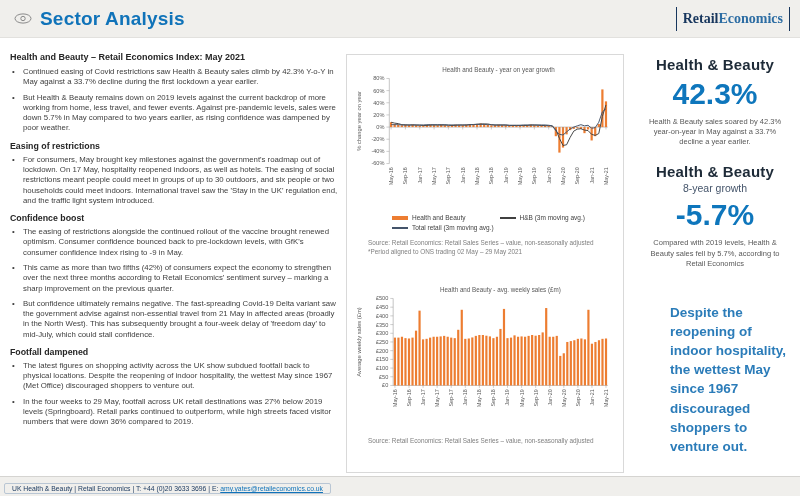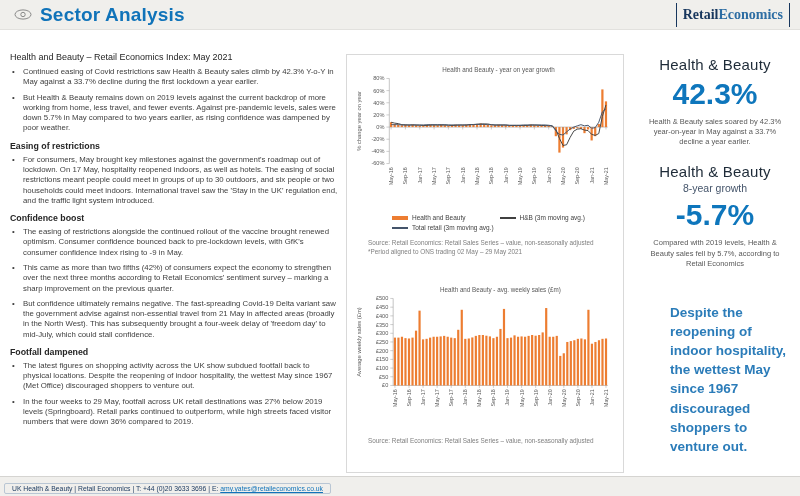--- a/index.html
+++ b/index.html
@@ -1,47 +1,47 @@
 <!DOCTYPE html>
 <html><head>
 <meta charset="utf-8">
 <style>
   html,body{margin:0;padding:0;}
   body{width:800px;height:496px;background:#ffffff;font-family:"Liberation Sans",sans-serif;position:relative;overflow:hidden;}
   .page{position:absolute;inset:0;}
 
   
-  .header{position:absolute;left:0;top:0;width:800px;height:30px;background:#f0efec;border-bottom:1px solid #e2e1de;display:flex;align-items:center;padding:0 10px;box-sizing:border-box;}
+  .header{position:absolute;left:0;top:0;width:800px;height:38px;background:#f0efec;border-bottom:1px solid #e2e1de;display:flex;align-items:center;padding:0 10px;box-sizing:border-box;}
   .eye{margin:0 8px 0 4px;flex:none;}
   .header-title{color:#1073b9;font-size:19px;font-weight:bold;letter-spacing:.2px;}
   .logo{margin-left:auto;display:flex;align-items:center;font-family:"Liberation Serif",serif;font-weight:bold;font-size:14px;border-left:1.5px solid #17365d;border-right:1.5px solid #17365d;padding:4px 6px;}
   .logo .p1{color:#17365d;}
   .logo .p2{color:#2d6da3;text-align:right;}
 
   
   .left-col{position:absolute;left:10px;top:48px;width:328px;}
-  .left-title{font-size:9px;font-weight:normal;color:#262626;margin:4px 0 5px 0;}
+  .left-title{font-size:9px;font-weight:bold;color:#262626;margin:4px 0 5px 0;}
   .lheading{font-size:8.8px;font-weight:bold;color:#262626;margin:7px 0 4px 0;}
   .bullet{display:flex;margin:0 0 5px 2px;}
   .bullet .dot{flex:none;width:11px;color:#404040;font-size:7.8px;line-height:1.32;}
   .bullet .txt{flex:1;color:#404040;font-size:7.8px;line-height:1.32;}
 
   
   .charts-panel{position:absolute;left:346px;top:54px;width:278px;height:419px;border:1px solid #d9d9d9;background:#fff;box-sizing:border-box;padding:8px 7px;}
   .chart-block{width:262px;}
   .chart-block.second{margin-top:26px;}
   .legend{display:flex;flex-wrap:wrap;margin:2px 0 2px 38px;}
   .legend-item{display:flex;align-items:center;width:48%;margin-bottom:3px;}
   .legend-item .swatch{display:inline-block;width:16px;flex:none;margin-right:4px;}
   .legend-item .legend-label{font-size:6.5px;color:#404040;}
   .source{font-size:6.4px;color:#7f7f7f;margin:4px 0 0 14px;line-height:1.45;}
 
   
   .right-col{position:absolute;left:636px;top:56px;width:158px;text-align:center;}
-  .stat-heading{font-size:15px;font-weight:normal;color:#1e2b38;letter-spacing:.2px;}
+  .stat-heading{font-size:15px;font-weight:bold;color:#1e2b38;letter-spacing:.2px;}
   .stat-sub{font-size:10.5px;color:#44546a;margin-top:2px;}
   .stat-value{font-size:30px;font-weight:bold;color:#0e76bc;margin:4px 0 6px 0;text-align:center;}
   .stat-caption{font-size:7.5px;color:#595959;line-height:1.35;padding:0 6px;}
   .stat-block{margin-bottom:16px;}
   .quote{margin-top:34px;text-align:left;font-size:13.5px;font-weight:bold;color:#2b7cb9;line-height:1.42;padding:0 2px;margin-left:32px;}
 
   
   .footer{position:absolute;left:0;bottom:0;width:800px;height:20px;background:#f0efec;border-top:1px solid #d5d4d1;box-sizing:border-box;}
   .footer-box{display:inline-block;margin:2px 0 0 4px;padding:1px 7px;border:1px solid #b9c6d4;border-radius:2px;font-size:6.8px;color:#17365d;}
   .footer-box a{color:#1073b9;text-decoration:underline;}

